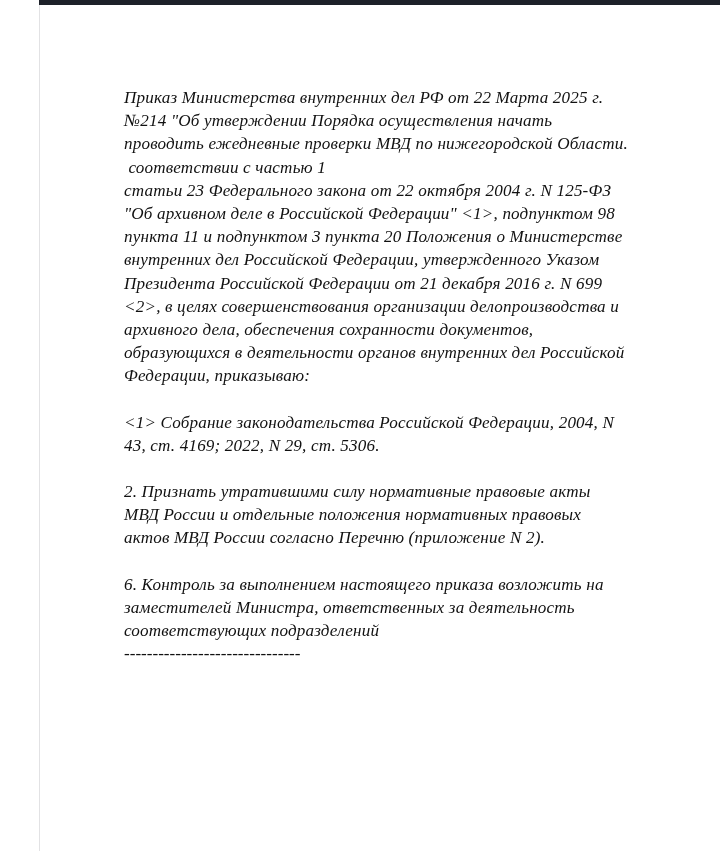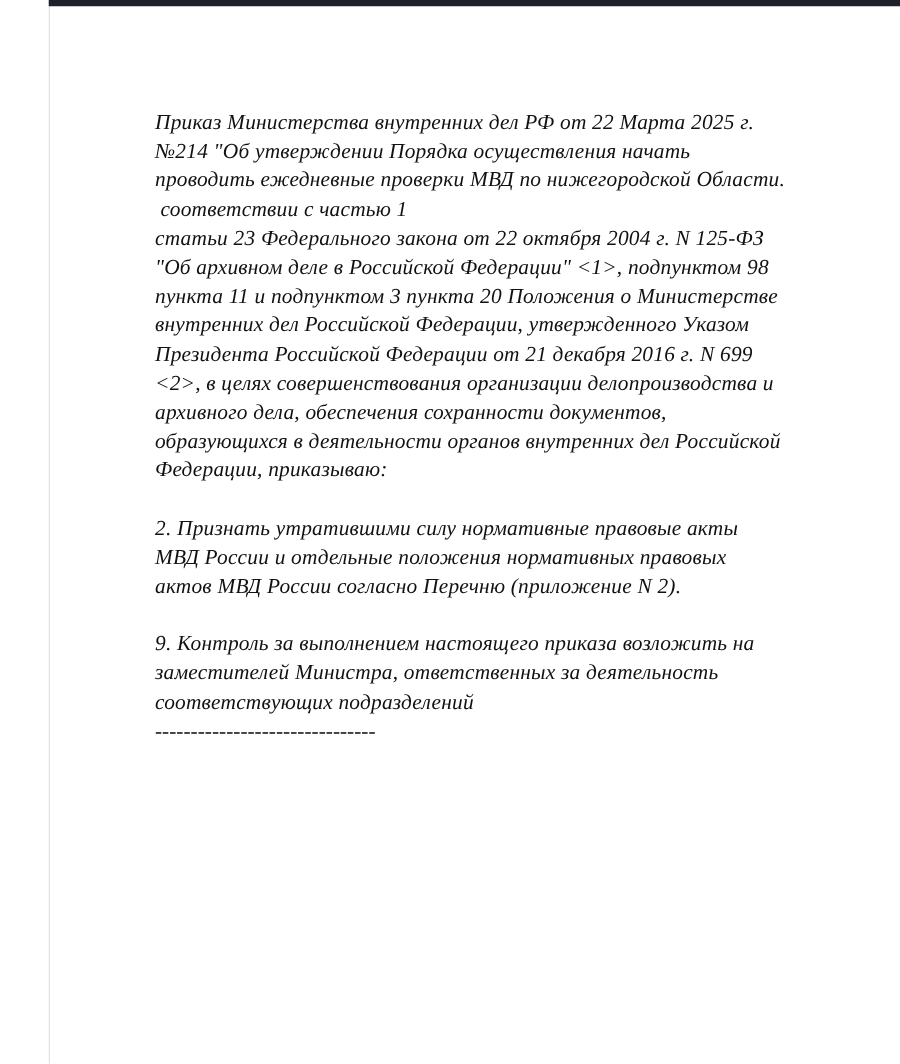--- a/index.html
+++ b/index.html
@@ -88,28 +88,30 @@
 статьи 23 Федерального закона от 22 октября 2004 г. N 125-ФЗ
 "Об архивном деле в Российской Федерации" &lt;1&gt;, подпунктом 98
 пункта 11 и подпунктом 3 пункта 20 Положения о Министерстве
 внутренних дел Российской Федерации, утвержденного Указом
 Президента Российской Федерации от 21 декабря 2016 г. N 699
 &lt;2&gt;, в целях совершенствования организации делопроизводства и
 архивного дела, обеспечения сохранности документов,
 образующихся в деятельности органов внутренних дел Российской
 Федерации, приказываю:</p>
 
+    <p class="doc-paragraph">&lt;1&gt; Собрание законодательства Российской Федерации, 2004, N
+43, ст. 4169; 2022, N 29, ст. 5306.</p>
 
 
 
     <p class="doc-paragraph">2. Признать утратившими силу нормативные правовые акты
 МВД России и отдельные положения нормативных правовых
 актов МВД России согласно Перечню (приложение N 2).</p>
 
-    <p class="doc-paragraph tight">9. Контроль за выполнением настоящего приказа возложить на
+    <p class="doc-paragraph tight">6. Контроль за выполнением настоящего приказа возложить на
 заместителей Министра, ответственных за деятельность
 соответствующих подразделений</p>
 
     <p class="doc-separator">-------------------------------</p>
 
   </div>
 
 </div>
 
 </body></html>

